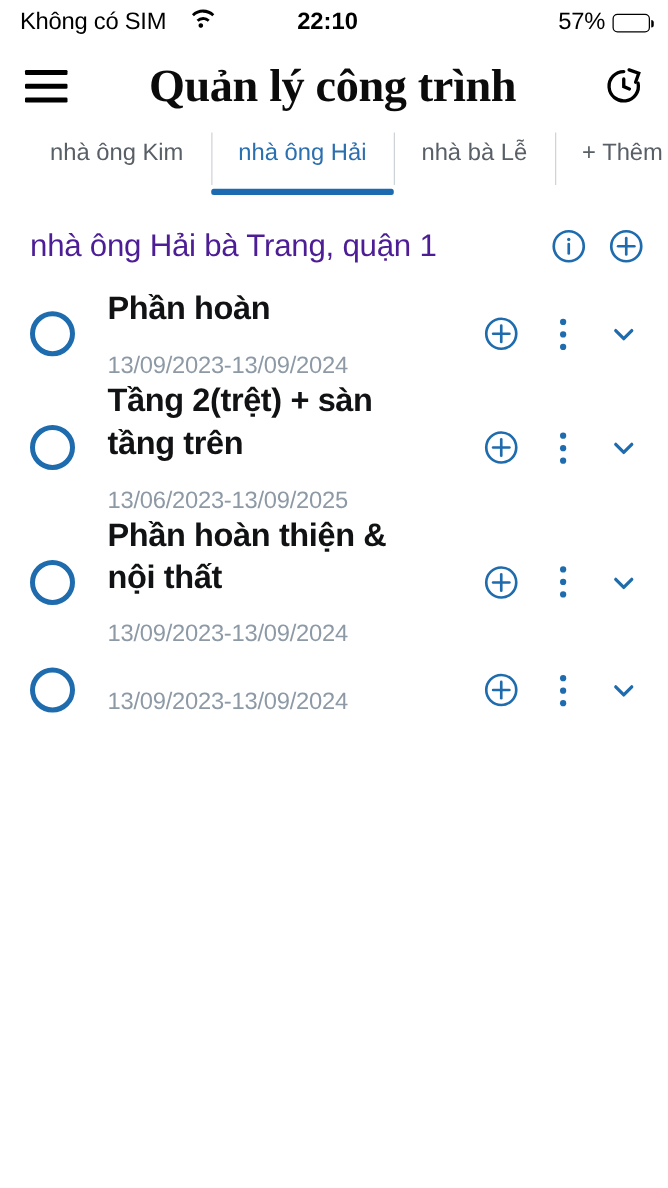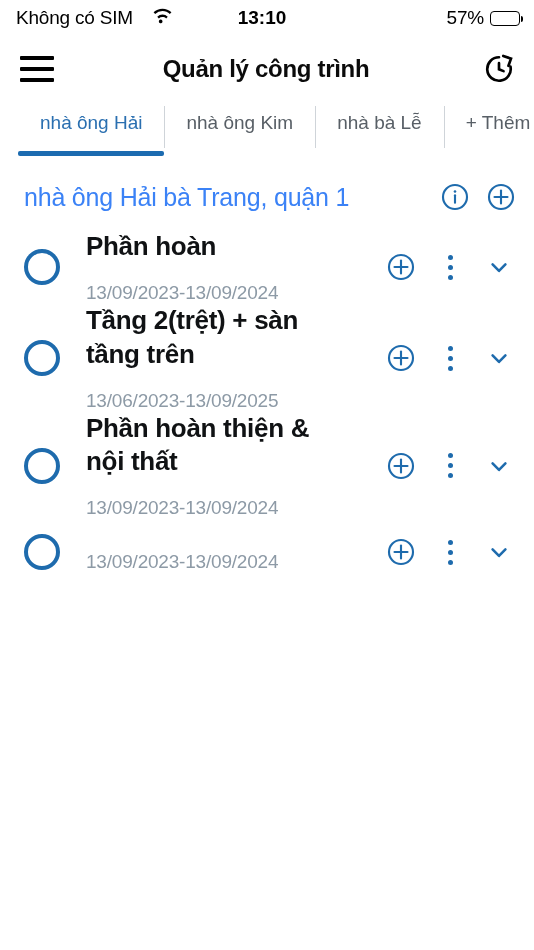--- a/index.html
+++ b/index.html
@@ -98,25 +98,26 @@
   .hamburger span {
     display: block;
     height: 4px;
     width: 100%;
     background: #000;
     border-radius: 1px;
   }
   .app-title {
     flex: 1 1 auto;
     text-align: center;
-    font-size: 24px;
+    font-size: 37px;
     font-weight: bold;
     color: #0b0b0b;
     letter-spacing: -0.3px;
     padding-right: 4px;
+    font-family: Liberation Serif, serif;
   }
   .history-icon {
     flex: 0 0 auto;
     width: 34px;
     height: 34px;
     display: flex;
     align-items: center;
     justify-content: center;
     cursor: pointer;
   }
@@ -167,21 +168,21 @@
   .project-header {
     flex: 0 0 66px;
     height: 66px;
     display: flex;
     align-items: center;
     padding: 0 18px 0 24px;
   }
   .project-name {
     flex: 1 1 auto;
     font-size: 25px;
-    color: #3b82f6;
+    color: #4c1d95;
     letter-spacing: -0.2px;
   }
   .header-actions {
     flex: 0 0 auto;
     display: flex;
     align-items: center;
     gap: 16px;
   }
   .circle-icon-btn {
     width: 30px;
@@ -280,21 +281,21 @@
     <div class="status-left">
       <span>Không có SIM</span>
       <span class="wifi-icon">
         <svg width="21" height="16" viewBox="0 0 24 18">
           <path d="M12 15.2a2.1 2.1 0 1 0 0 .01z" fill="#000"></path>
           <path d="M12 10.2c1.6 0 3.1.6 4.2 1.6l1.8-1.9A9 9 0 0 0 12 7.4a9 9 0 0 0-6 2.5l1.8 1.9a6.3 6.3 0 0 1 4.2-1.6z" fill="#000"></path>
           <path d="M12 3.4c3.2 0 6.2 1.2 8.4 3.3l1.8-1.9A14.8 14.8 0 0 0 12 .6 14.8 14.8 0 0 0 1.8 4.8l1.8 1.9A12.2 12.2 0 0 1 12 3.4z" fill="#000"></path>
         </svg>
       </span>
     </div>
-    <div class="status-center">13:10</div>
+    <div class="status-center">22:10</div>
     <div class="status-right">
       <span>57%</span>
       <span class="battery">
         <span class="battery-fill" id="battery-fill" style="width: 72%;"></span>
       </span>
     </div>
   </div>
 
   <div class="app-bar">
     <div class="hamburger">
@@ -306,26 +307,26 @@
     <div class="history-icon">
       <svg width="32" height="32" viewBox="0 0 24 24" fill="none" stroke="#000" stroke-width="2" stroke-linecap="round">
         <path d="M12 3.2a8.8 8.8 0 1 0 8.6 7"></path>
         <polyline points="15.2,2.2 21,4.2 19.1,9.6" fill="none"></polyline>
         <polyline points="12 7.6 12 12.2 15.4 13.6"></polyline>
       </svg>
     </div>
   </div>
 
   <div class="tab-strip">
+    <div class="tab">
+      <span>nhà ông Kim</span>
+    </div>
     <div class="tab active">
       <span>nhà ông Hải</span>
       <span class="tab-underline"></span>
-    </div>
-    <div class="tab">
-      <span>nhà ông Kim</span>
     </div>
     <div class="tab">
       <span>nhà bà Lễ</span>
     </div>
     <div class="tab">
       <span>+ Thêm công trình</span>
     </div>
   </div>
 
   <div class="project-header">

